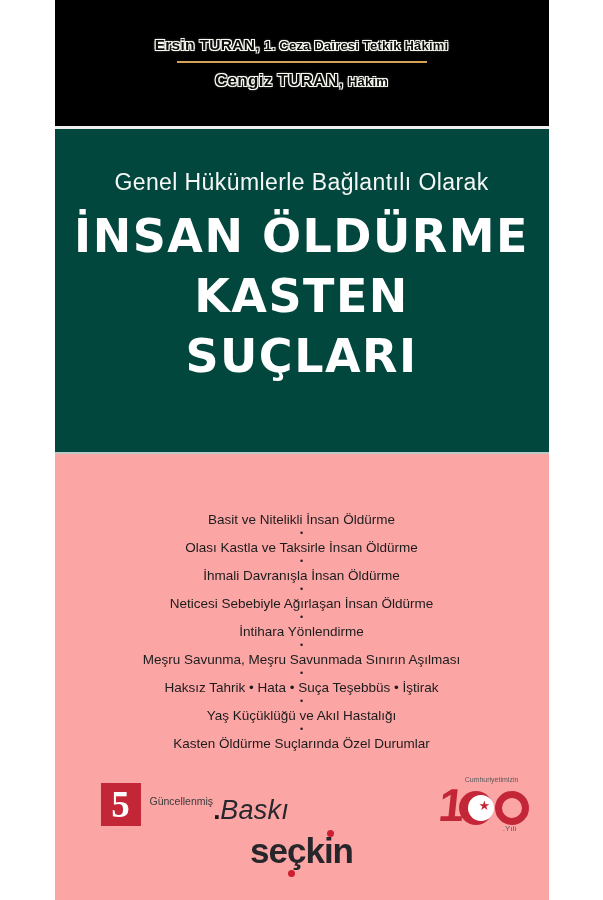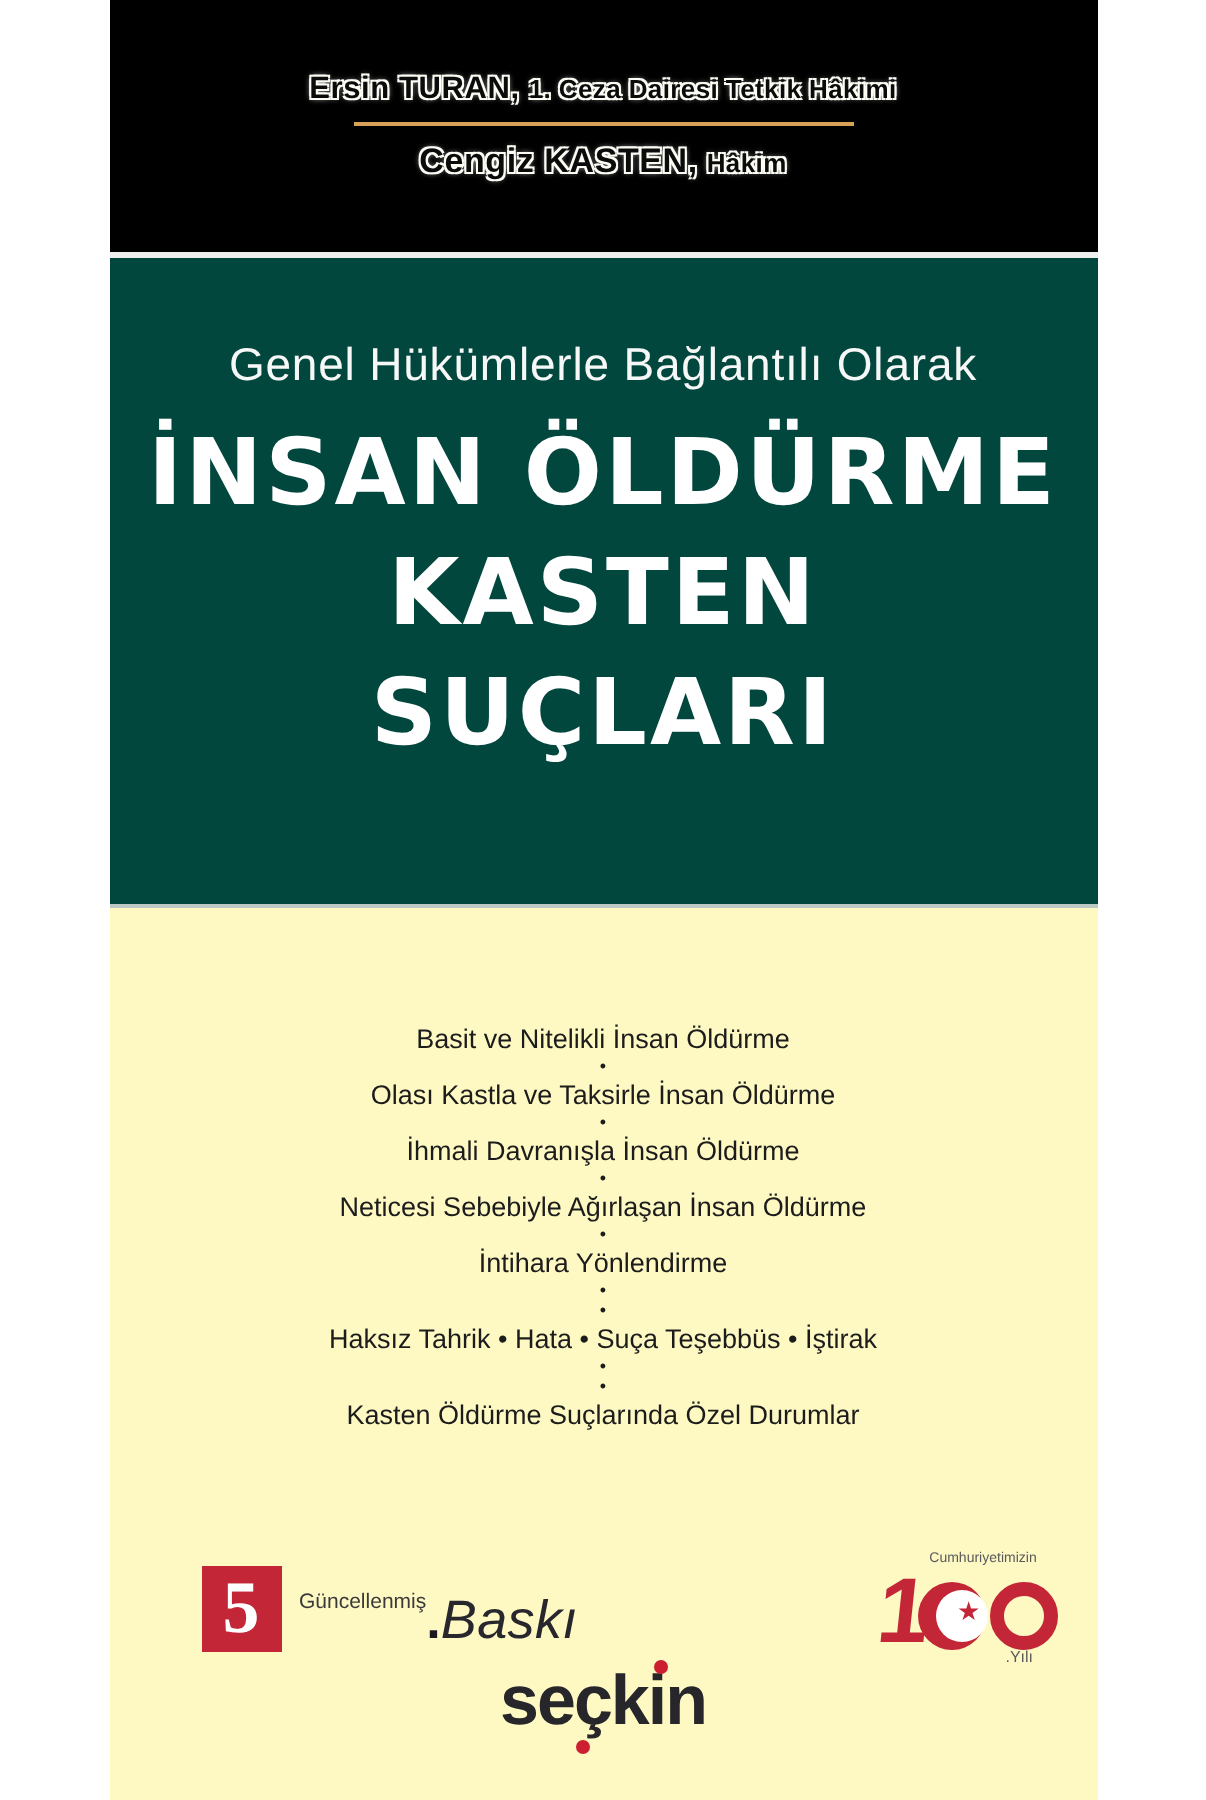--- a/index.html
+++ b/index.html
@@ -1,20 +1,20 @@
 <!DOCTYPE html>
 <html><head>
 <meta charset="utf-8">
 <style>
   * { margin:0; padding:0; box-sizing:border-box; }
   html,body { background:#ffffff; }
   body { font-family:"Liberation Sans", sans-serif; }
   .cover {
     position:relative; width:494px; height:900px; margin:0 auto;
-    background:#fef9c3; overflow:hidden;
+    background:#fca5a5; overflow:hidden;
   }
 
   
   .top-bar {
     height:126px; background:#000000;
     display:flex; flex-direction:column; align-items:center; justify-content:center;
   }
   .author-line {
     color:#0b0b0b; white-space:nowrap;
     text-shadow:-1px -1px 0 #fdfdf6, 1px -1px 0 #fdfdf6, -1px 1px 0 #fdfdf6, 1px 1px 0 #fdfdf6, 0 0 3px #ffffff;
@@ -106,21 +106,21 @@
 
 <div class="cover">
 
   <div class="top-bar">
     <div class="author-line">
       <span class="a-name">Ersin TURAN,</span>
       <span class="a-role">1. Ceza Dairesi Tetkik Hâkimi</span>
     </div>
     <div class="gold-rule"></div>
     <div class="author-line second">
-      <span class="a-name">Cengiz KASTEN,</span>
+      <span class="a-name">Cengiz TURAN,</span>
       <span class="a-role">Hâkim</span>
     </div>
   </div>
 
   <div class="strip"></div>
 
   <div class="green-panel">
     <div class="subtitle">Genel Hükümlerle Bağlantılı Olarak</div>
     <div class="main-title">
       <div>İNSAN ÖLDÜRME</div>
@@ -133,23 +133,25 @@
     <div class="topic">Basit ve Nitelikli İnsan Öldürme</div>
     <div class="topic-sep">•</div>
     <div class="topic">Olası Kastla ve Taksirle İnsan Öldürme</div>
     <div class="topic-sep">•</div>
     <div class="topic">İhmali Davranışla İnsan Öldürme</div>
     <div class="topic-sep">•</div>
     <div class="topic">Neticesi Sebebiyle Ağırlaşan İnsan Öldürme</div>
     <div class="topic-sep">•</div>
     <div class="topic">İntihara Yönlendirme</div>
     <div class="topic-sep">•</div>
+    <div class="topic">Meşru Savunma, Meşru Savunmada Sınırın Aşılması</div>
     <div class="topic-sep">•</div>
     <div class="topic">Haksız Tahrik • Hata • Suça Teşebbüs • İştirak</div>
     <div class="topic-sep">•</div>
+    <div class="topic">Yaş Küçüklüğü ve Akıl Hastalığı</div>
     <div class="topic-sep">•</div>
     <div class="topic">Kasten Öldürme Suçlarında Özel Durumlar</div>
   </div>
 
   <div class="edition">
     <div class="ed-box">
       <span class="ed-num">5</span>
     </div>
     <div class="ed-right">
       <span class="ed-status">Güncellenmiş</span>

